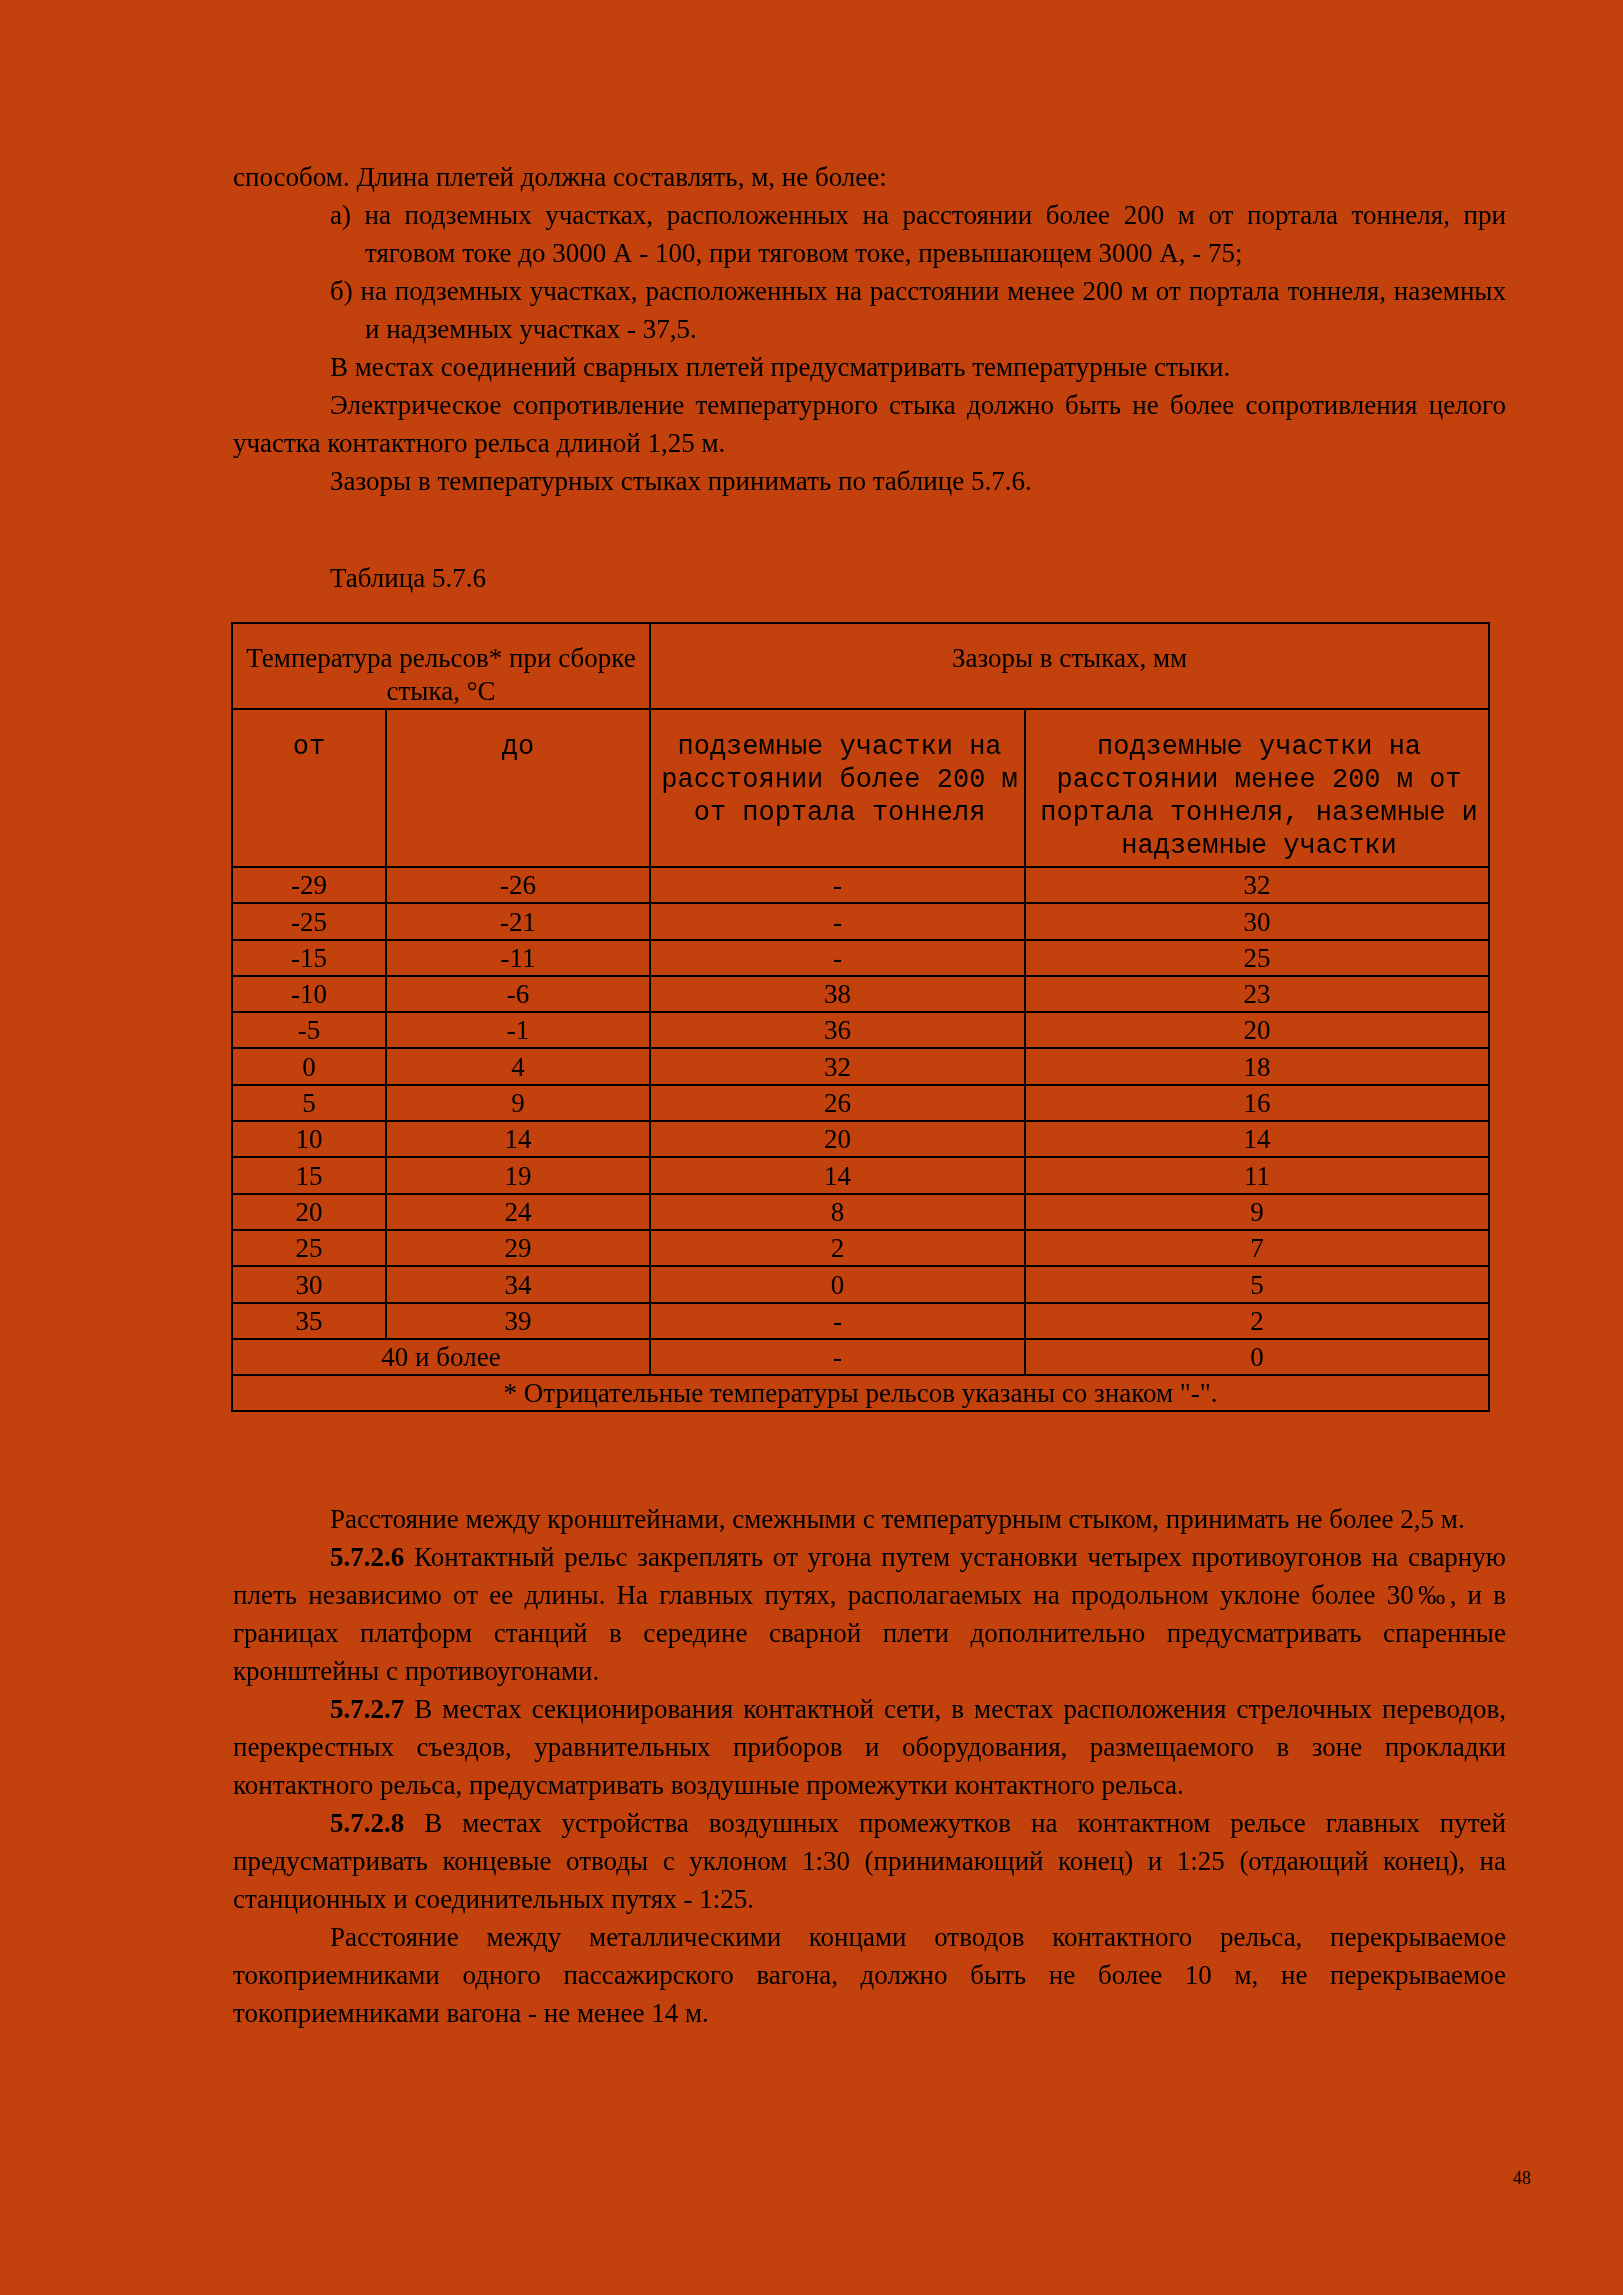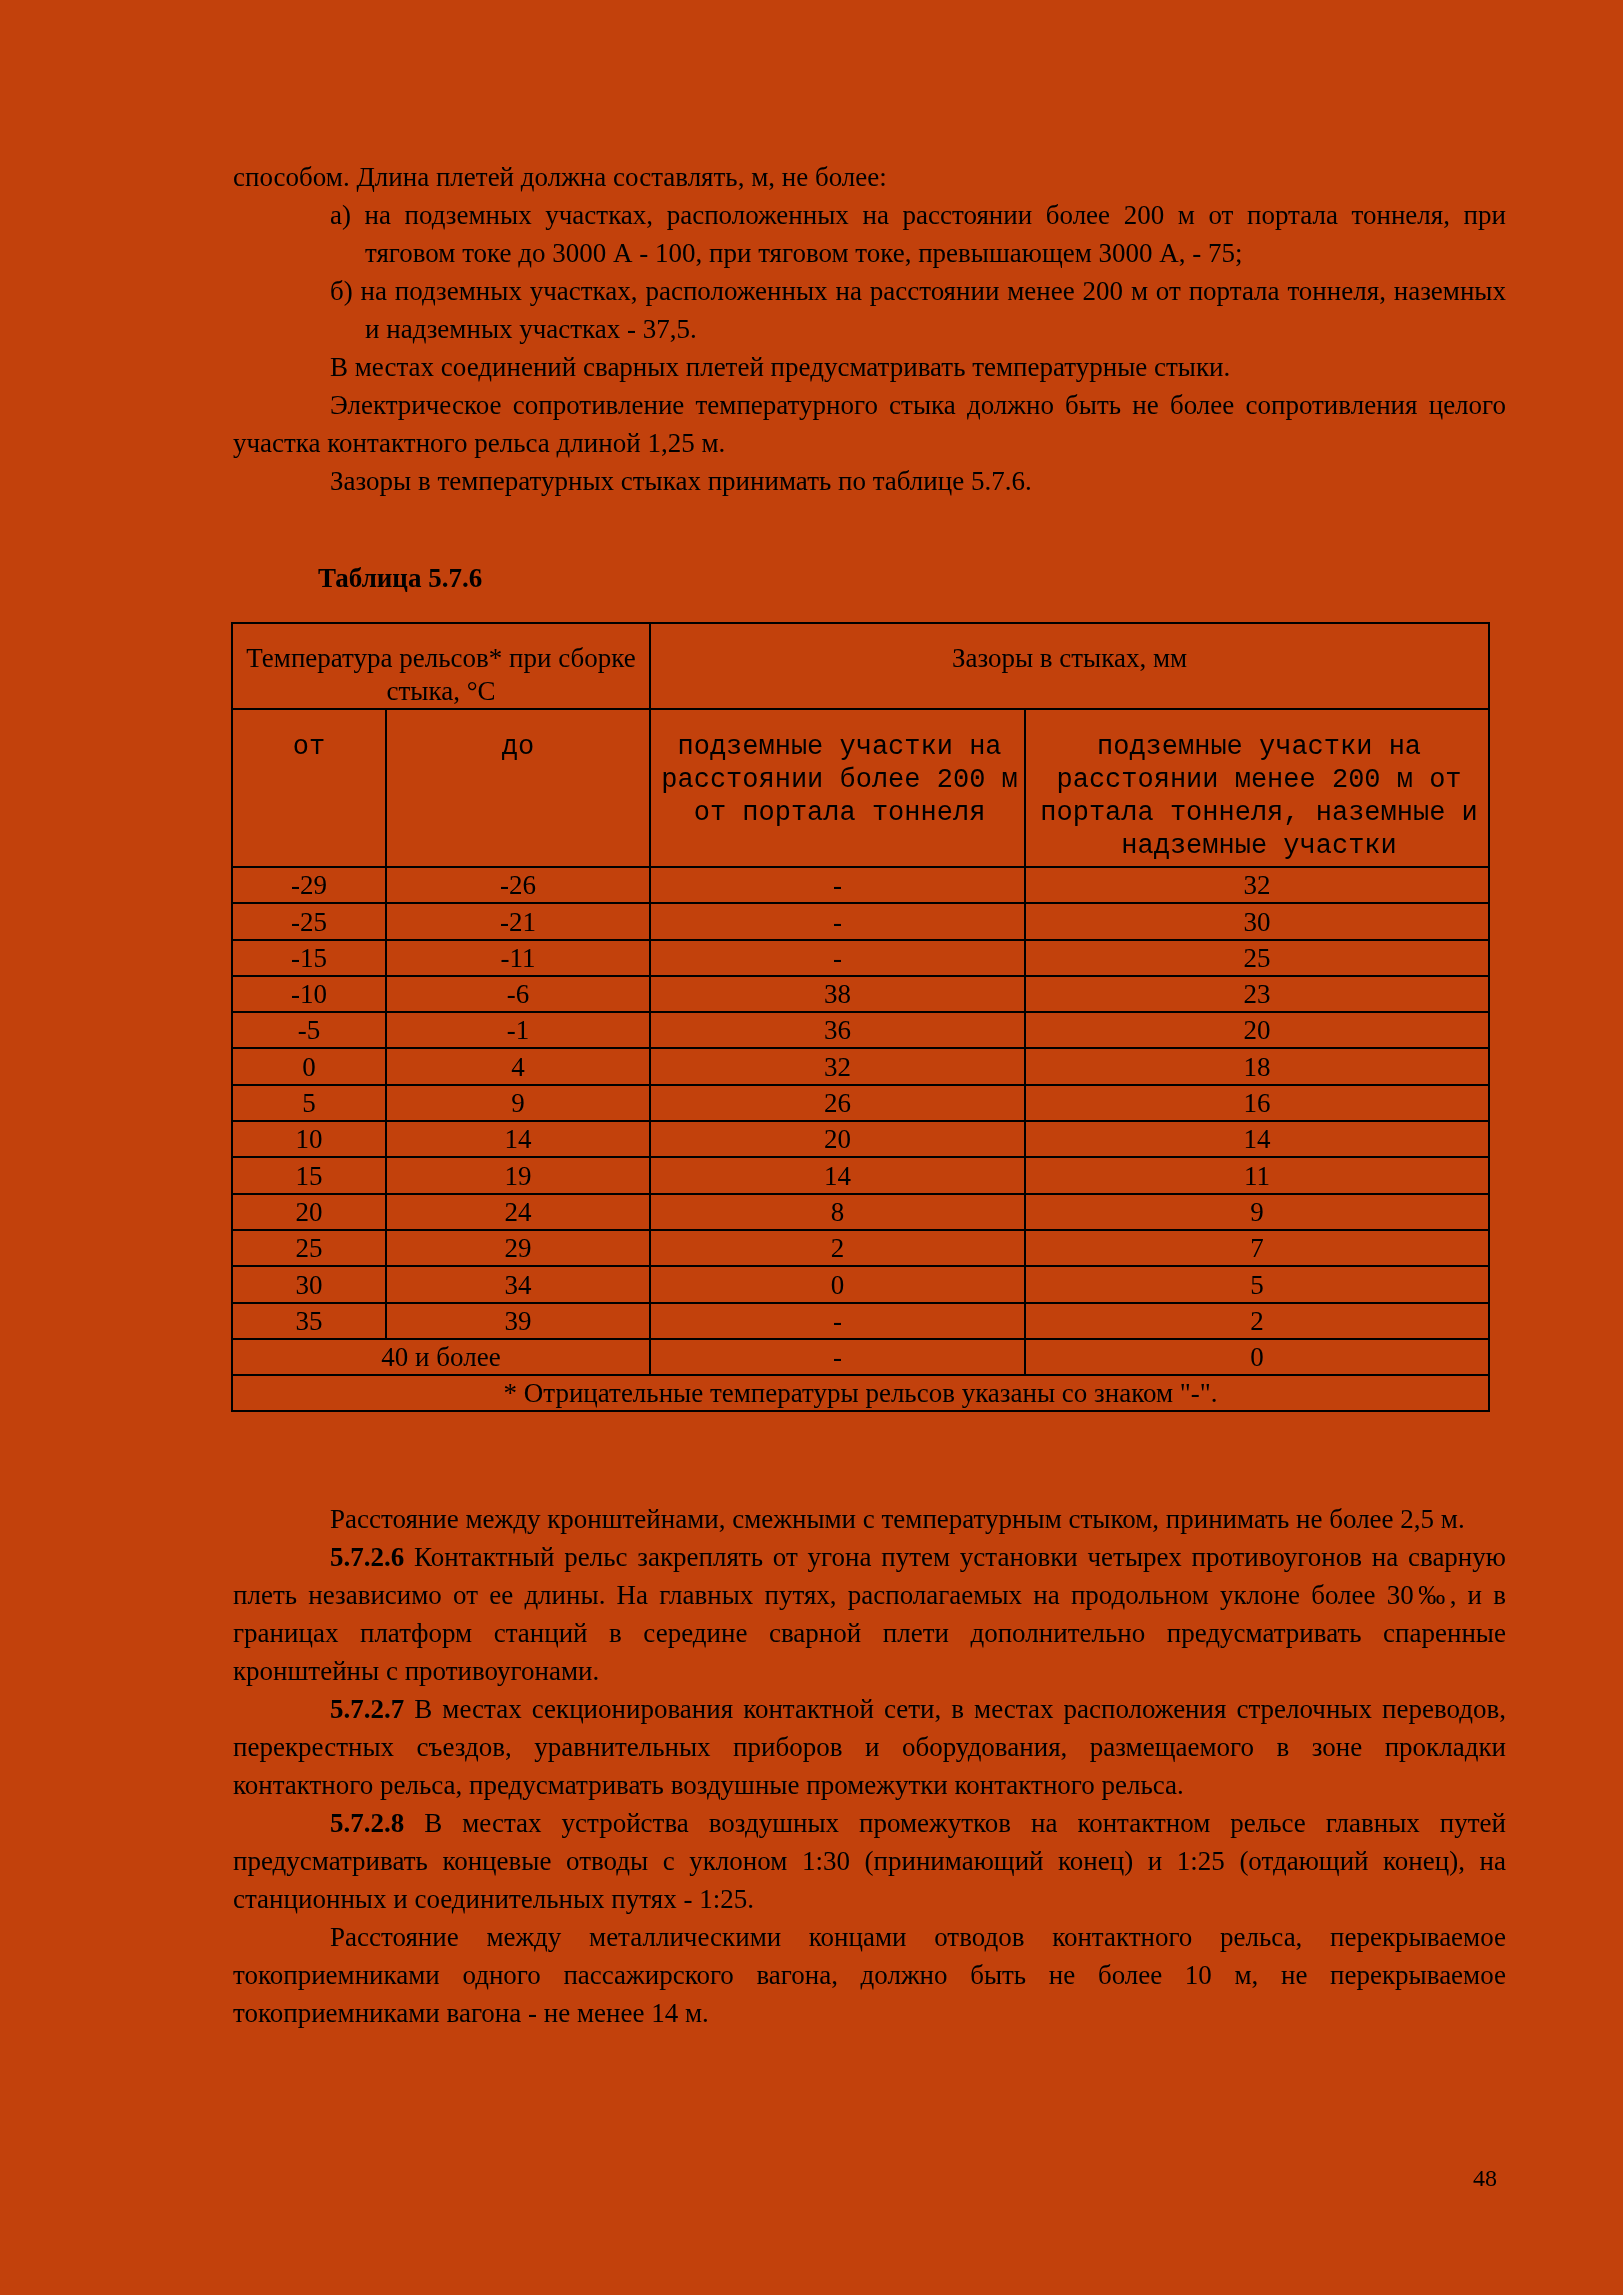--- a/index.html
+++ b/index.html
@@ -40,25 +40,24 @@
     padding-left: 132px;
     text-indent: -35px;
     text-align: justify;
     text-align-last: left;
   }
   .bold { font-weight: bold; }
 
   #top-block { top: 158px; }
   #table-caption {
     position: absolute;
-    left: 318px;
+    left: 330px;
     top: 559px;
     font-size: 27px;
     line-height: 38px;
-    font-weight: bold;
   }
 
   table.gaps {
     position: absolute;
     left: 231px;
     top: 622px;
     width: 1257px;
     border-collapse: collapse;
     table-layout: fixed;
     font-size: 27px;
@@ -73,23 +72,23 @@
   table.gaps tr.h1 td { height: 66px; padding-top: 18px; }
   table.gaps tr.h2 td { height: 135px; padding-top: 21px; font-family: Liberation Mono, monospace; }
   table.gaps tr.h2 td.desc { text-align: center; padding-left: 7.9px; }
   table.gaps tr.data td { height: 33px; padding-top: 1.3px; }
   table.gaps tr.foot td { height: 33px; padding-top: 1.3px; }
 
   #bottom-block { top: 1500px; }
 
   #page-number {
     position: absolute;
-    left: 1473px;
+    left: 1513px;
     top: 2159px;
-    font-size: 24px;
+    font-size: 18px;
     line-height: 38px;
   }
 </style>
 </head>
 <body>
 
 <div class="page">
 
   <div class="block" id="top-block">
     <p class="p">способом. Длина плетей должна составлять, м, не более:</p>

